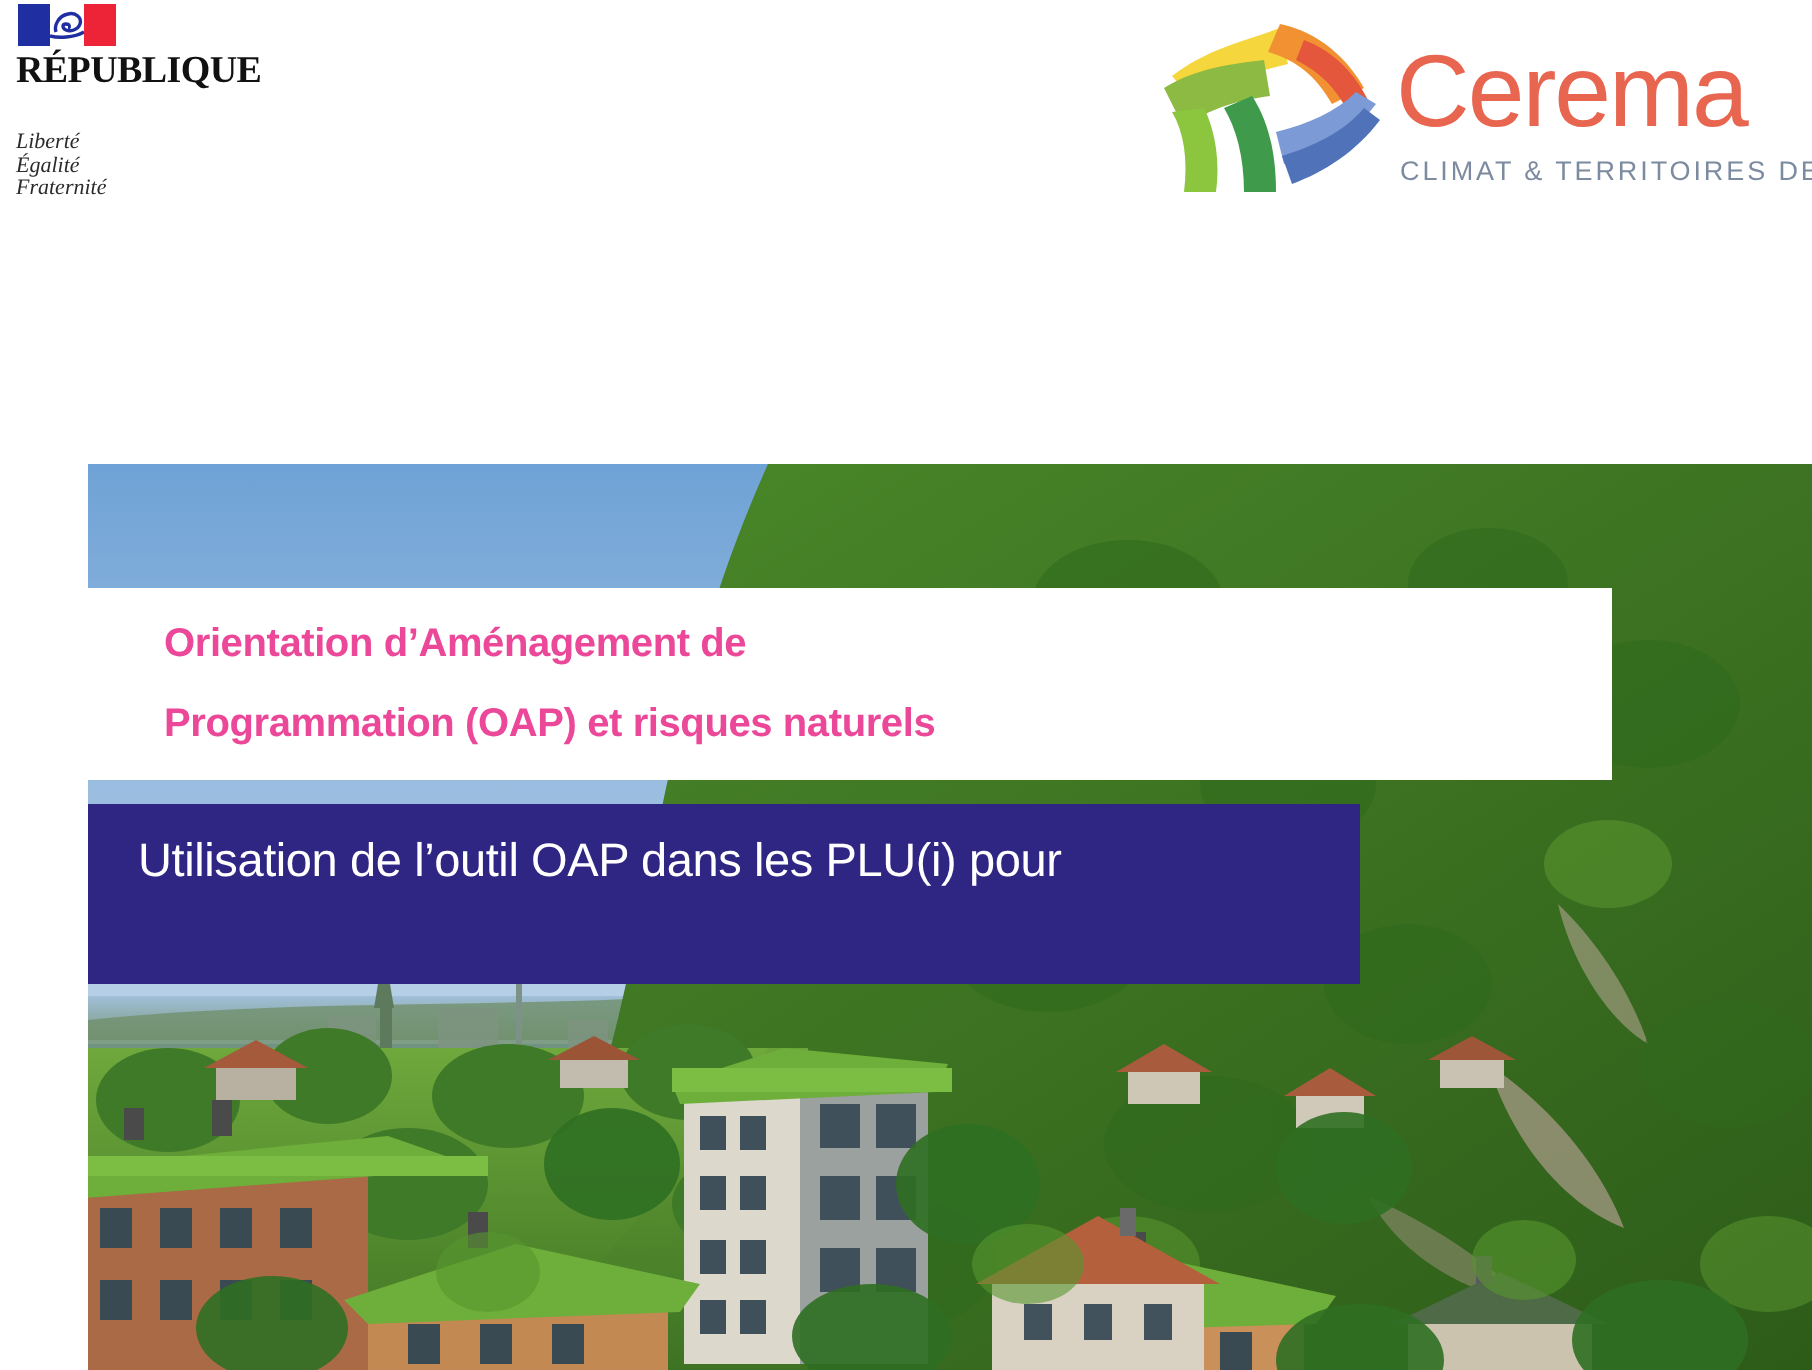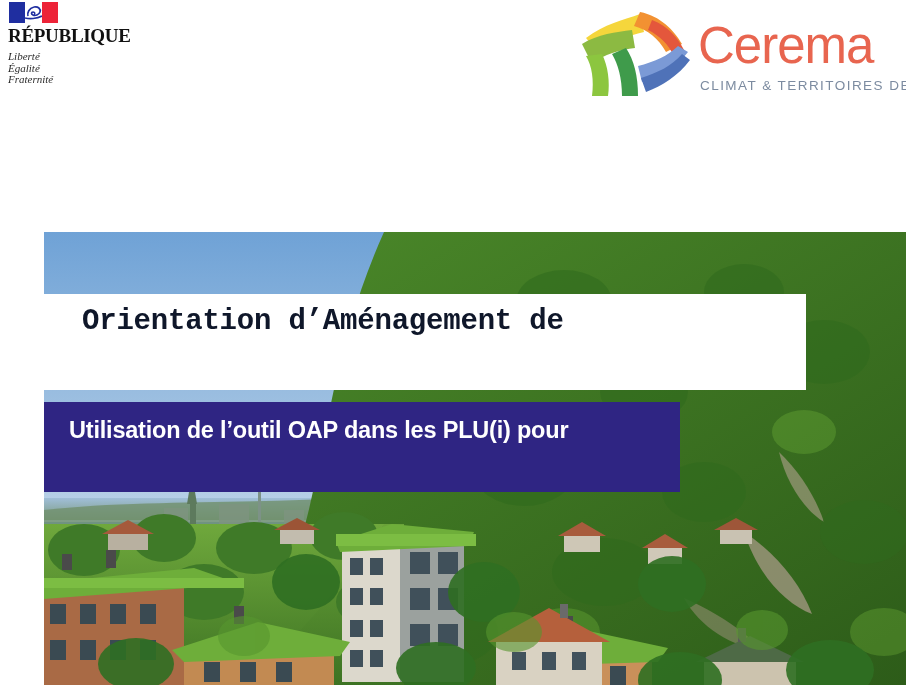--- a/index.html
+++ b/index.html
@@ -41,21 +41,21 @@
   .rf-line {
     font-family: Liberation Serif, serif;
     font-weight: bold;
     font-size: 19px;
     line-height: 20px;
     letter-spacing: -0.3px;
     color: #111111;
     margin-top: 3px;
   }
   .devise {
-    margin-top: 5px;
+    margin-top: 20px;
     font-family: "Liberation Serif", serif;
     font-style: italic;
     font-size: 11px;
     line-height: 11.5px;
     color: #2b2b2b;
   }
 
   
   .cerema {
     position: absolute;
@@ -100,39 +100,39 @@
   
   .title-box {
     position: absolute;
     left: 44px; top: 294px;
     width: 762px; height: 96px;
     background: #ffffff;
     box-sizing: border-box;
     padding: 8px 0 0 38px;
   }
   .title-text {
-    font-family: Liberation Mono, monospace;
+    font-family: Liberation Sans, sans-serif;
     font-weight: bold;
-    font-size: 29px;
+    font-size: 20px;
     line-height: 40px;
-    color: #0f172a;
+    color: #ec4899;
     letter-spacing: -0.2px;
   }
 
   .subtitle-box {
     position: absolute;
     left: 44px; top: 402px;
     width: 636px; height: 90px;
     background: #2f2583;
     box-sizing: border-box;
     padding: 13px 0 0 25px;
   }
   .subtitle-text {
     font-family: "Liberation Sans", sans-serif;
-    font-weight: bold;
+    font-weight: normal;
     font-size: 23.5px;
     line-height: 30px;
     color: #ffffff;
     letter-spacing: -0.2px;
   }
 </style>
 </head>
 <body>
 
 <div class="header">
@@ -363,17 +363,18 @@
     <g fill="#57962e" opacity="0.6">
       <ellipse cx="200" cy="404" rx="26" ry="20"></ellipse>
       <ellipse cx="470" cy="400" rx="28" ry="20"></ellipse>
       <ellipse cx="718" cy="398" rx="26" ry="20"></ellipse>
     </g>
   </svg>
 </div>
 
 <div class="title-box">
   <div class="title-text">Orientation d’Aménagement de</div>
+  <div class="title-text">Programmation (OAP) et risques naturels</div>
 </div>
 
 <div class="subtitle-box">
   <div class="subtitle-text">Utilisation de l’outil OAP dans les PLU(i) pour</div>
 </div>
 
 </body></html>

